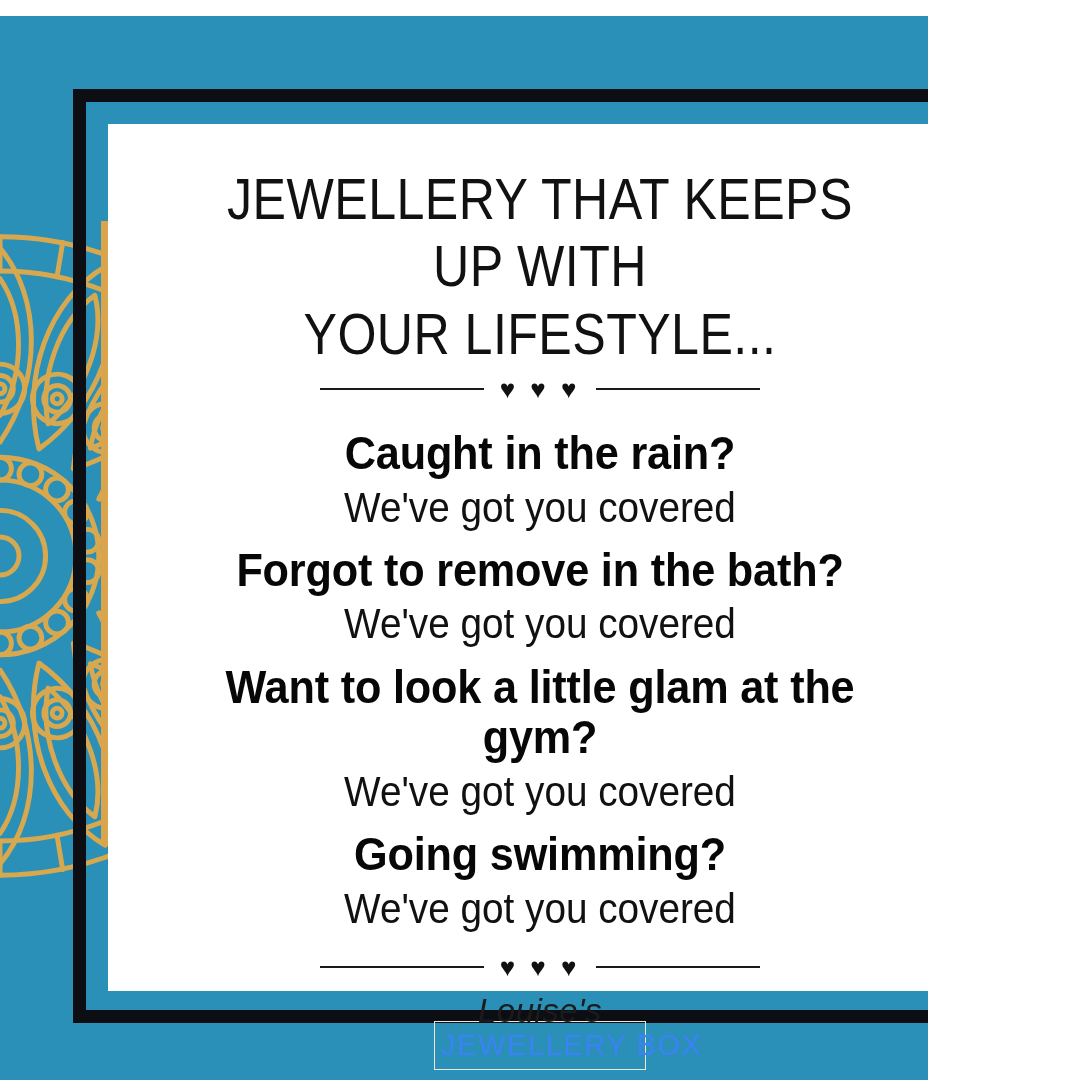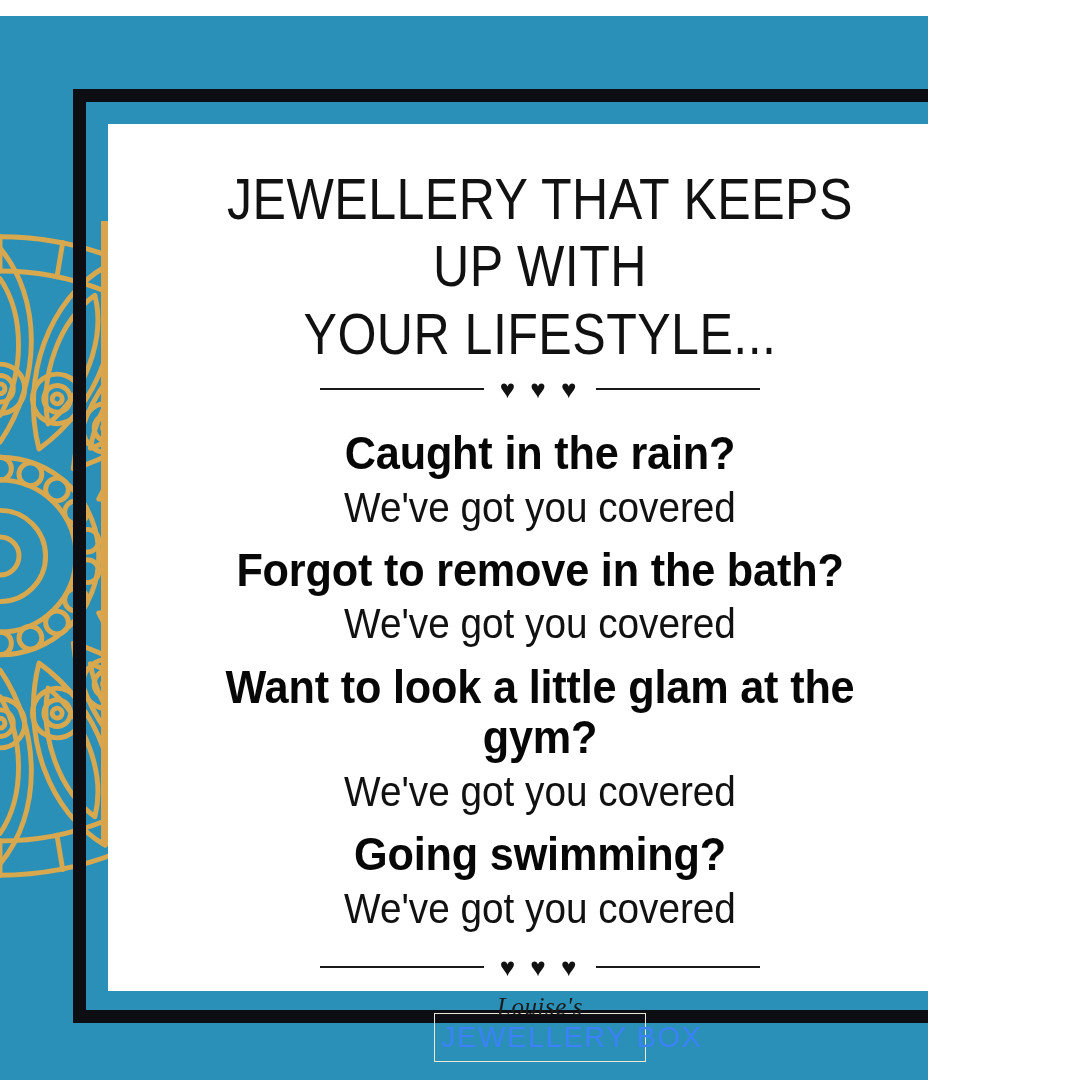--- a/index.html
+++ b/index.html
@@ -139,23 +139,23 @@
   }
 
   
   .logo {
     margin: 10px auto 0 auto;
     width: 212px;
     position: relative;
     padding-top: 4px;
   }
   .logo-script {
-    font-family: Liberation Serif, serif;
+    font-family: Liberation Sans, sans-serif;
     font-style: italic;
-    font-size: 25px;
+    font-size: 33px;
     line-height: 1;
     color: #1b1b1b;
     letter-spacing: 0.5px;
     position: relative;
     z-index: 2;
     margin-bottom: -6px;
   }
   .logo-box {
     border: 1px solid #ece6d4;
     padding: 9px 6px 9px 6px;

